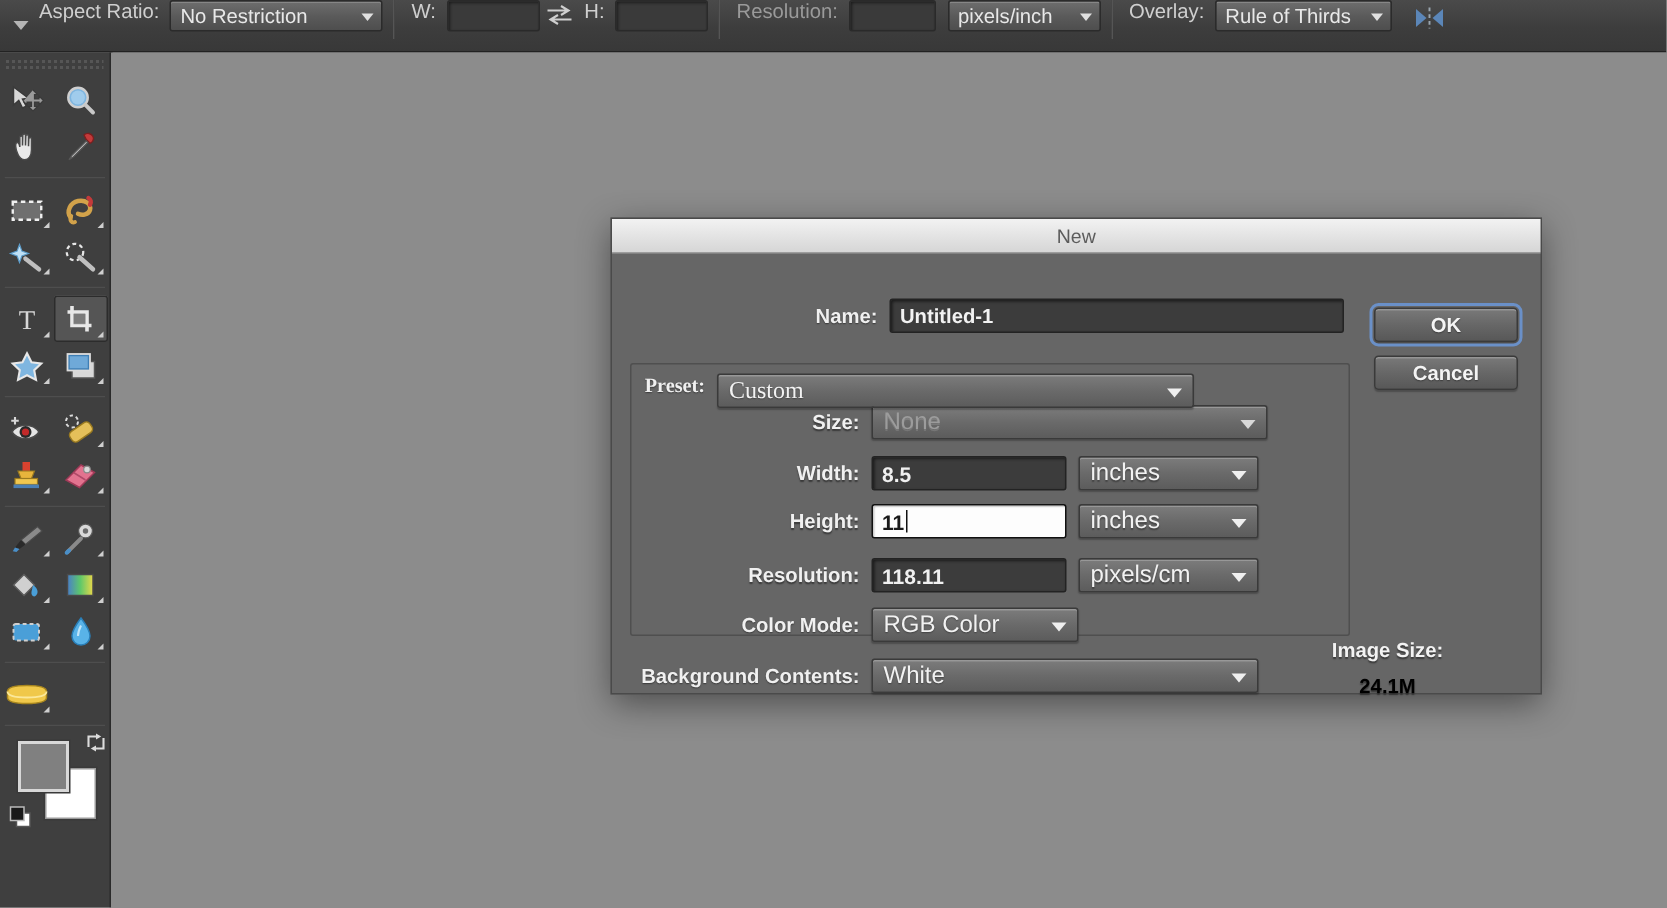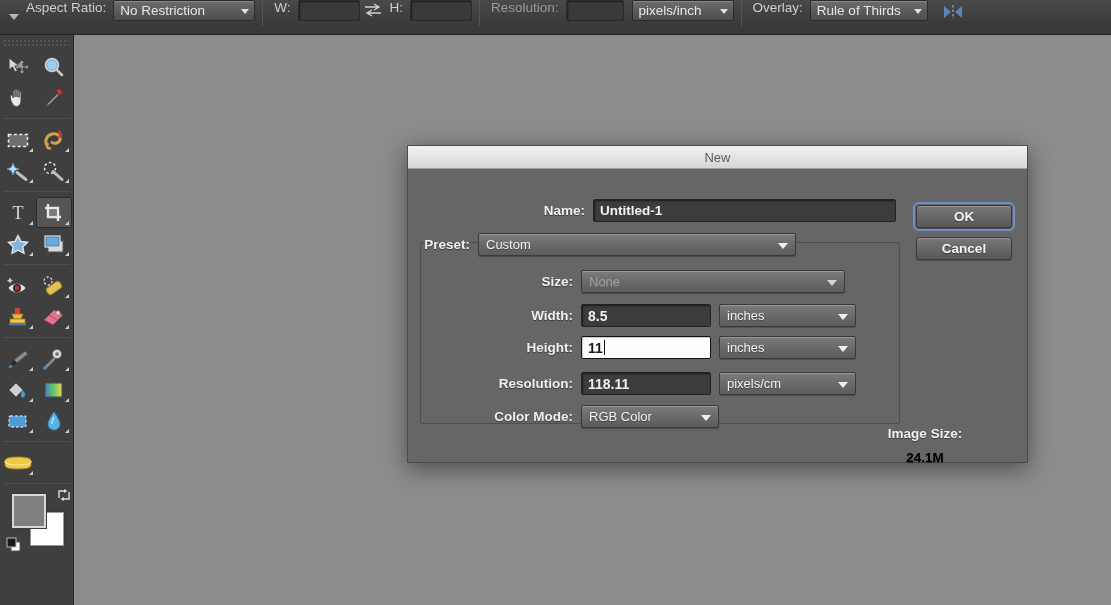--- a/index.html
+++ b/index.html
@@ -124,29 +124,29 @@
   #name-row .lbl { width: 185px; padding-right: 8px; }
   #name-input {
     width: 303px; height: 23px;
     background: #3c3c3c; border: 1px solid #232323; border-radius: 2px;
     box-shadow: inset 1px 1px 2px rgba(0,0,0,.55);
     display:flex; align-items:center; padding-left: 6px;
     color: #f2f2f2; font-size: 13.5px; font-weight: bold;
   }
 
   
-  #preset-row { position:absolute; left:0; top:64px; width: 496px; display:flex; align-items:center; z-index: 4;}
+  #preset-row { position:absolute; left:0; top:80px; width: 496px; display:flex; align-items:flex-start; z-index: 4; font-family: Liberation Serif, serif;}
   #preset-row .lbl { width: 70px; padding-right: 8px; }
   .dd {
     position: relative; height: 23px;
     background: linear-gradient(#7c7c7c, #6a6a6a 50%, #5c5c5c);
     border: 1px solid #3a3a3a; border-radius: 2px;
     box-shadow: inset 0 1px 0 rgba(255,255,255,.22), 0 1px 1px rgba(0,0,0,.25);
     display: flex; align-items: center; padding: 0 22px 0 7px;
-    color: #f2f2f2; font-size: 13px; white-space: nowrap;
+    color: #f2f2f2; font-size: 16px; white-space: nowrap;
     text-shadow: 0 1px 1px rgba(0,0,0,.35);
   }
   .dd.disabled { color: #9c9c9c; text-shadow: 0 1px 0 rgba(255,255,255,.12); }
   .dd .arrow {
     position:absolute; right:7px; top:50%; margin-top:-2px;
     width:0;height:0;border-left:5px solid transparent;border-right:5px solid transparent;border-top:6px solid #efefef;
   }
   .dd.disabled .arrow { border-top-color: #d8d8d8; }
 
   
@@ -166,21 +166,21 @@
     color: #f0f0f0; font-size: 14px; font-weight: bold;
   }
   .tfield.focused {
     background: #fdfdfd; color: #1a1a1a;
     border: 1px solid #111;
     box-shadow: inset 1px 1px 1px rgba(0,0,0,.2);
   }
   .tfield.focused .caret {
     display:inline-block; width:1px; height:15px; background:#111; margin-left:1px;
   }
-  .unit { width: 137px; margin-left: 8px; }
+  .unit { width: 120px; margin-left: 8px; }
 
   
   #imgsize { position: absolute; right: 12px; top: 257px; width: 180px; text-align: center; }
   #imgsize .t { font-size: 13.5px; color: #f2f2f2; font-weight: bold; text-shadow: 0 1px 1px rgba(0,0,0,.45); }
   #imgsize .v { font-size: 13.5px; color: #000000; font-weight: bold; margin-top: 9px; text-shadow: 0 1px 1px rgba(0,0,0,.45); }
 
   
   .btn {
     position: absolute; width: 96px; height: 23px;
     background: linear-gradient(#797979, #676767 50%, #585858);
@@ -558,20 +558,27 @@
       </div>
 
       <div class="frow" style="top:236px">
         <span class="lbl">Color Mode:</span>
         <span class="dd" style="width:138px">
           <span>RGB Color</span>
           <span class="arrow"></span>
         </span>
       </div>
 
+      <div class="frow" style="top:270px">
+        <span class="lbl">Background Contents:</span>
+        <span class="dd" style="width:258px">
+          <span>White</span>
+          <span class="arrow"></span>
+        </span>
+      </div>
 
       <div id="imgsize">
         <div class="t">Image Size:</div>
         <div class="v">24.1M</div>
       </div>
 
       <div class="btn" id="btn-ok">OK</div>
       <div class="btn" id="btn-cancel">Cancel</div>
 
     </div>

